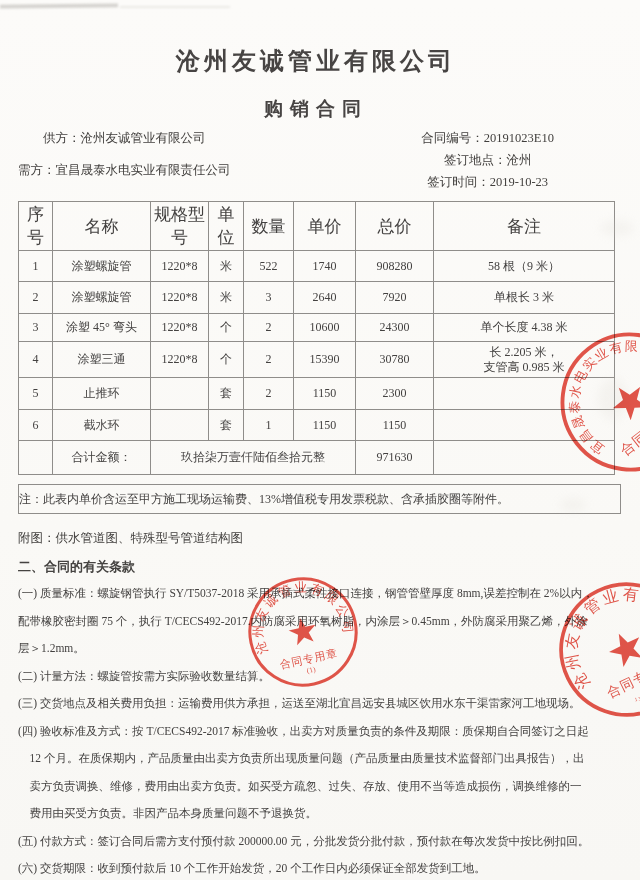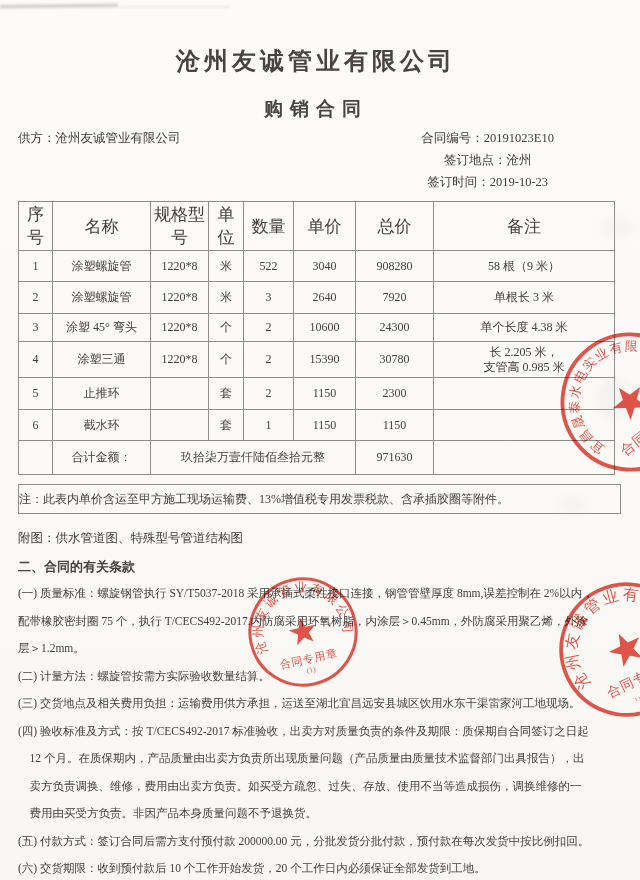--- a/index.html
+++ b/index.html
@@ -77,20 +77,21 @@
   <div class="blotch b1"></div>
   <div class="blotch b2"></div>
   <div class="blotch b3"></div>
 
   <h1 class="title">沧州友诚管业有限公司</h1>
   <h2 class="subtitle">购销合同</h2>
 
   <div class="hdr">
     <div class="hdr-left">
       <div class="line">供方：沧州友诚管业有限公司</div>
+      <div class="line">需方：宜昌晟泰水电实业有限责任公司</div>
     </div>
     <div class="hdr-right">
       <div class="line">合同编号：20191023E10</div>
       <div class="line">签订地点：沧州</div>
       <div class="line">签订时间：2019-10-23</div>
     </div>
   </div>
 
 
   <table class="items">
@@ -114,21 +115,21 @@
       <th>单价</th>
       <th>总价</th>
       <th>备注</th>
     </tr>
     <tr class="h-r1">
       <td>1</td>
       <td>涂塑螺旋管</td>
       <td>1220*8</td>
       <td>米</td>
       <td>522</td>
-      <td>3040</td>
+      <td>1740</td>
       <td>908280</td>
       <td class="remark">58 根（9 米）</td>
     </tr>
     <tr class="h-r2">
       <td>2</td>
       <td>涂塑螺旋管</td>
       <td>1220*8</td>
       <td>米</td>
       <td>3</td>
       <td>2640</td>

